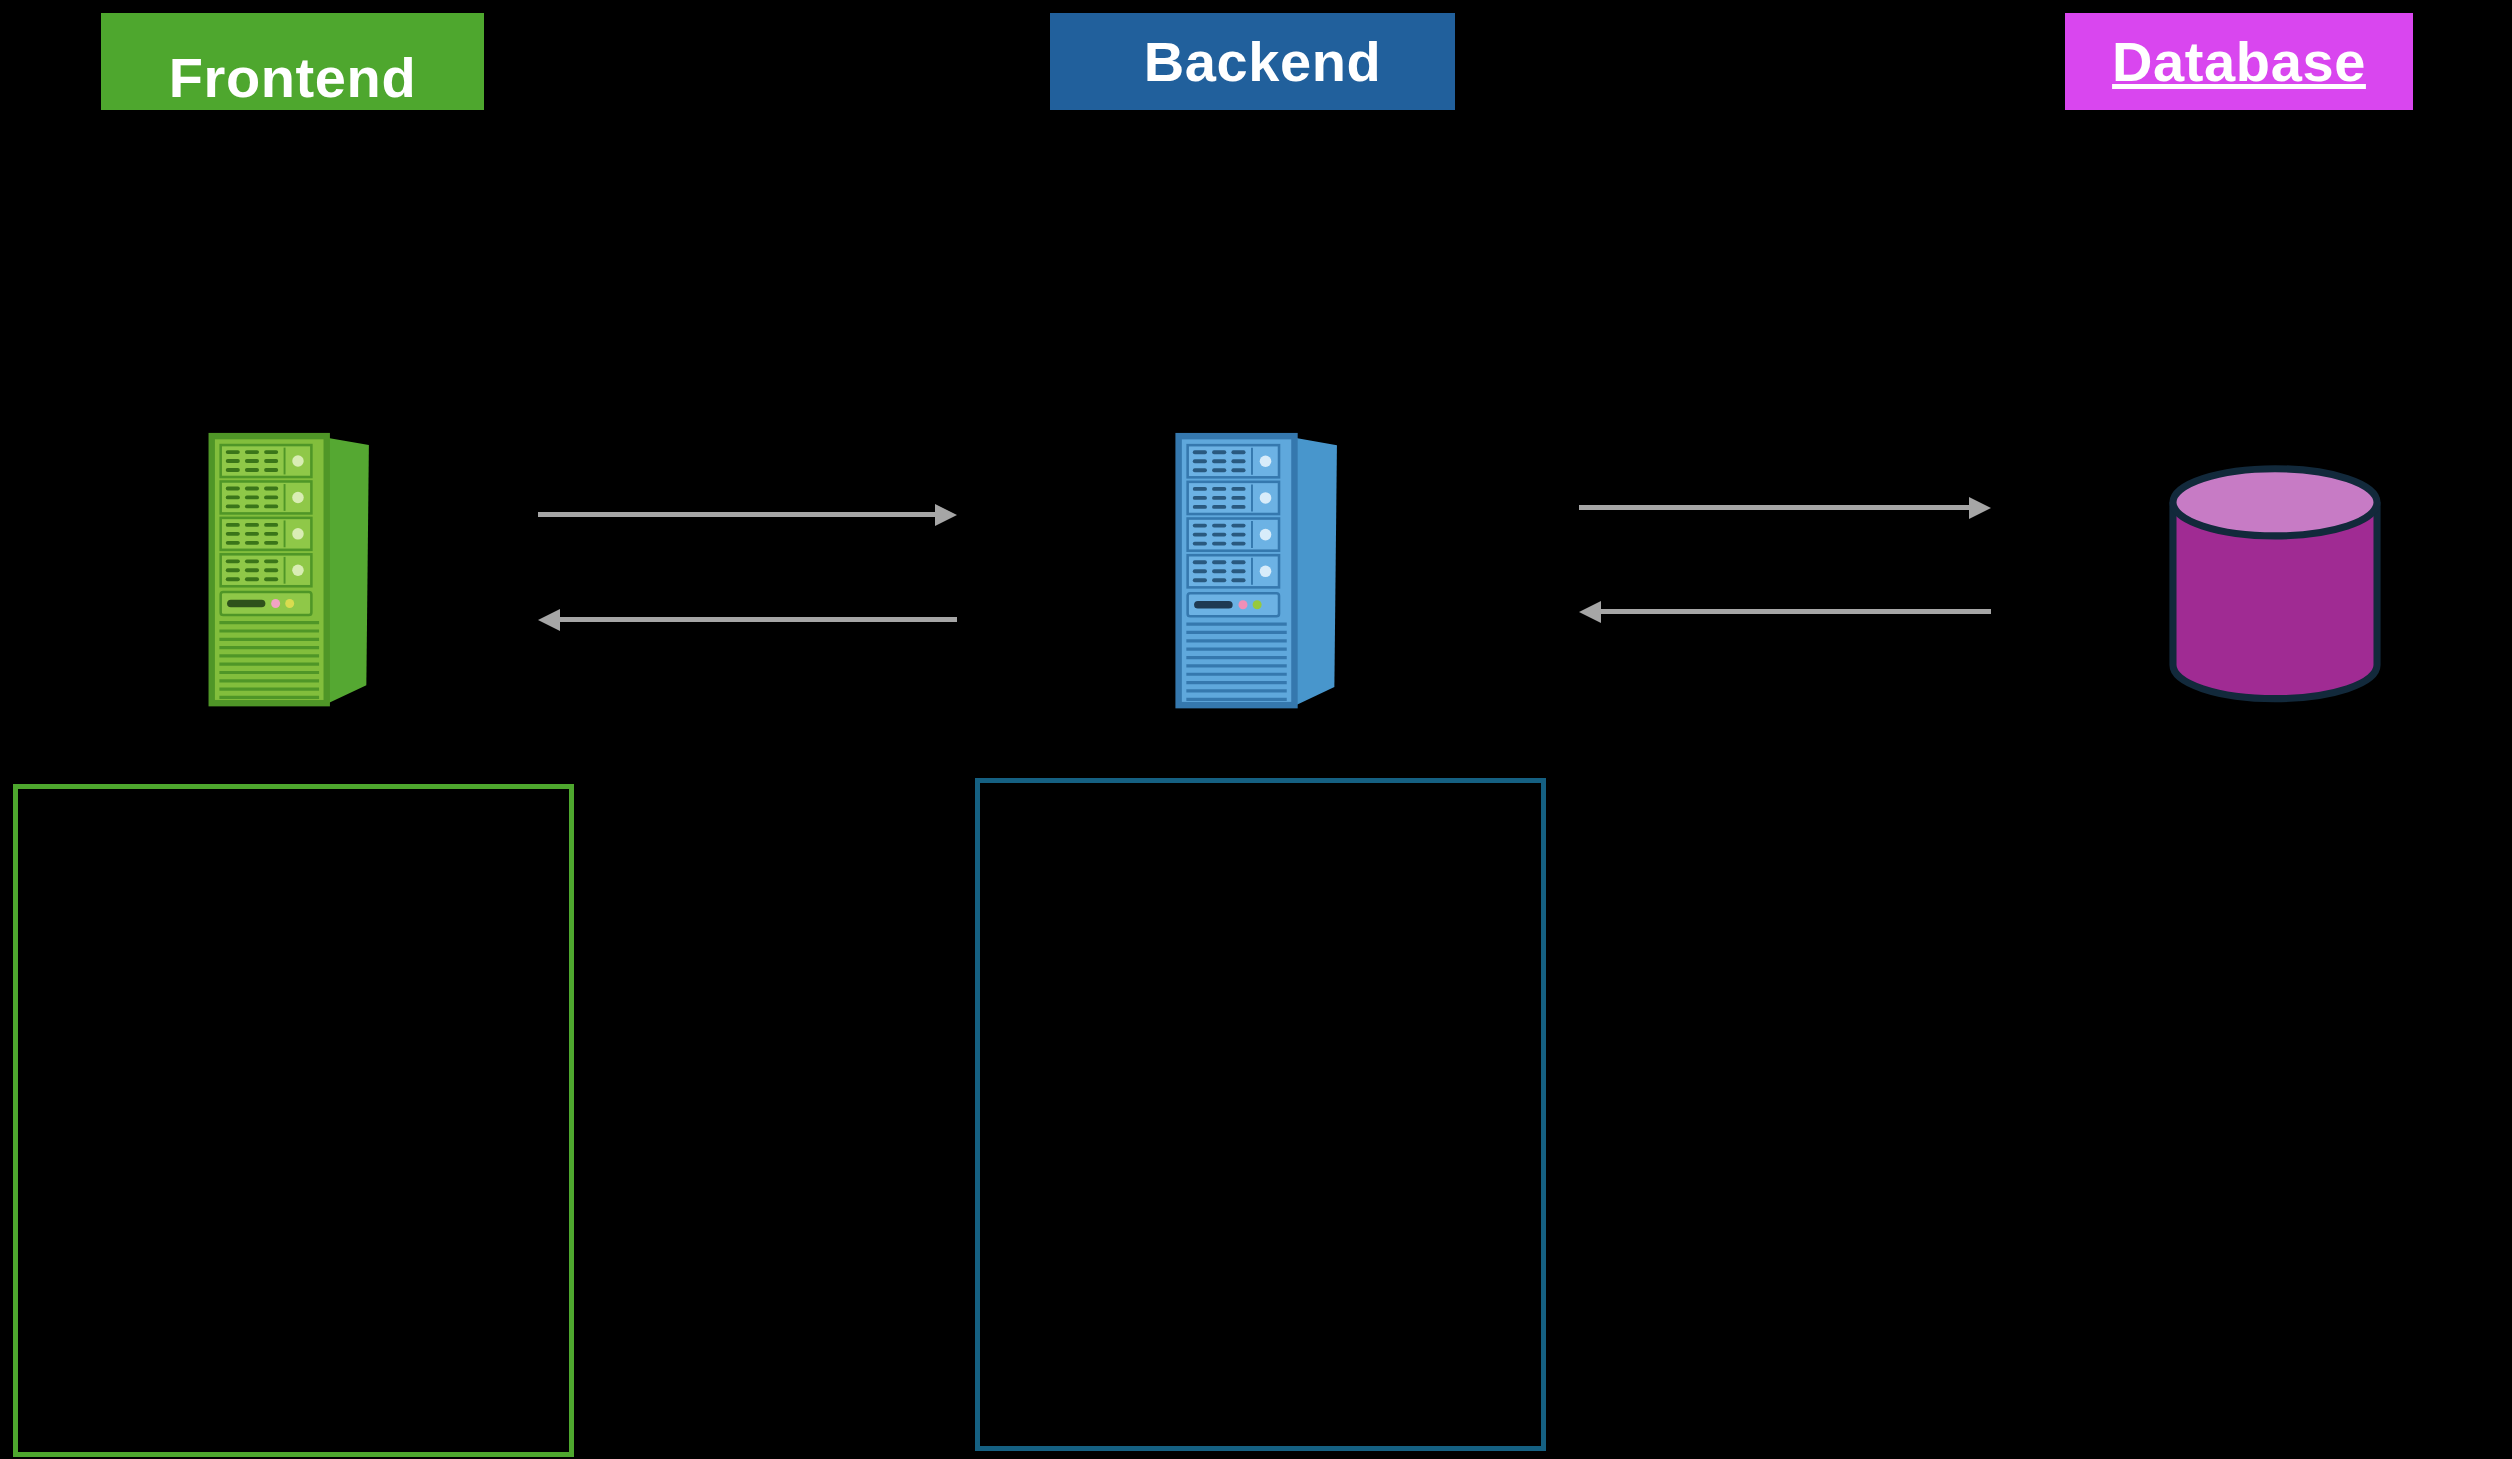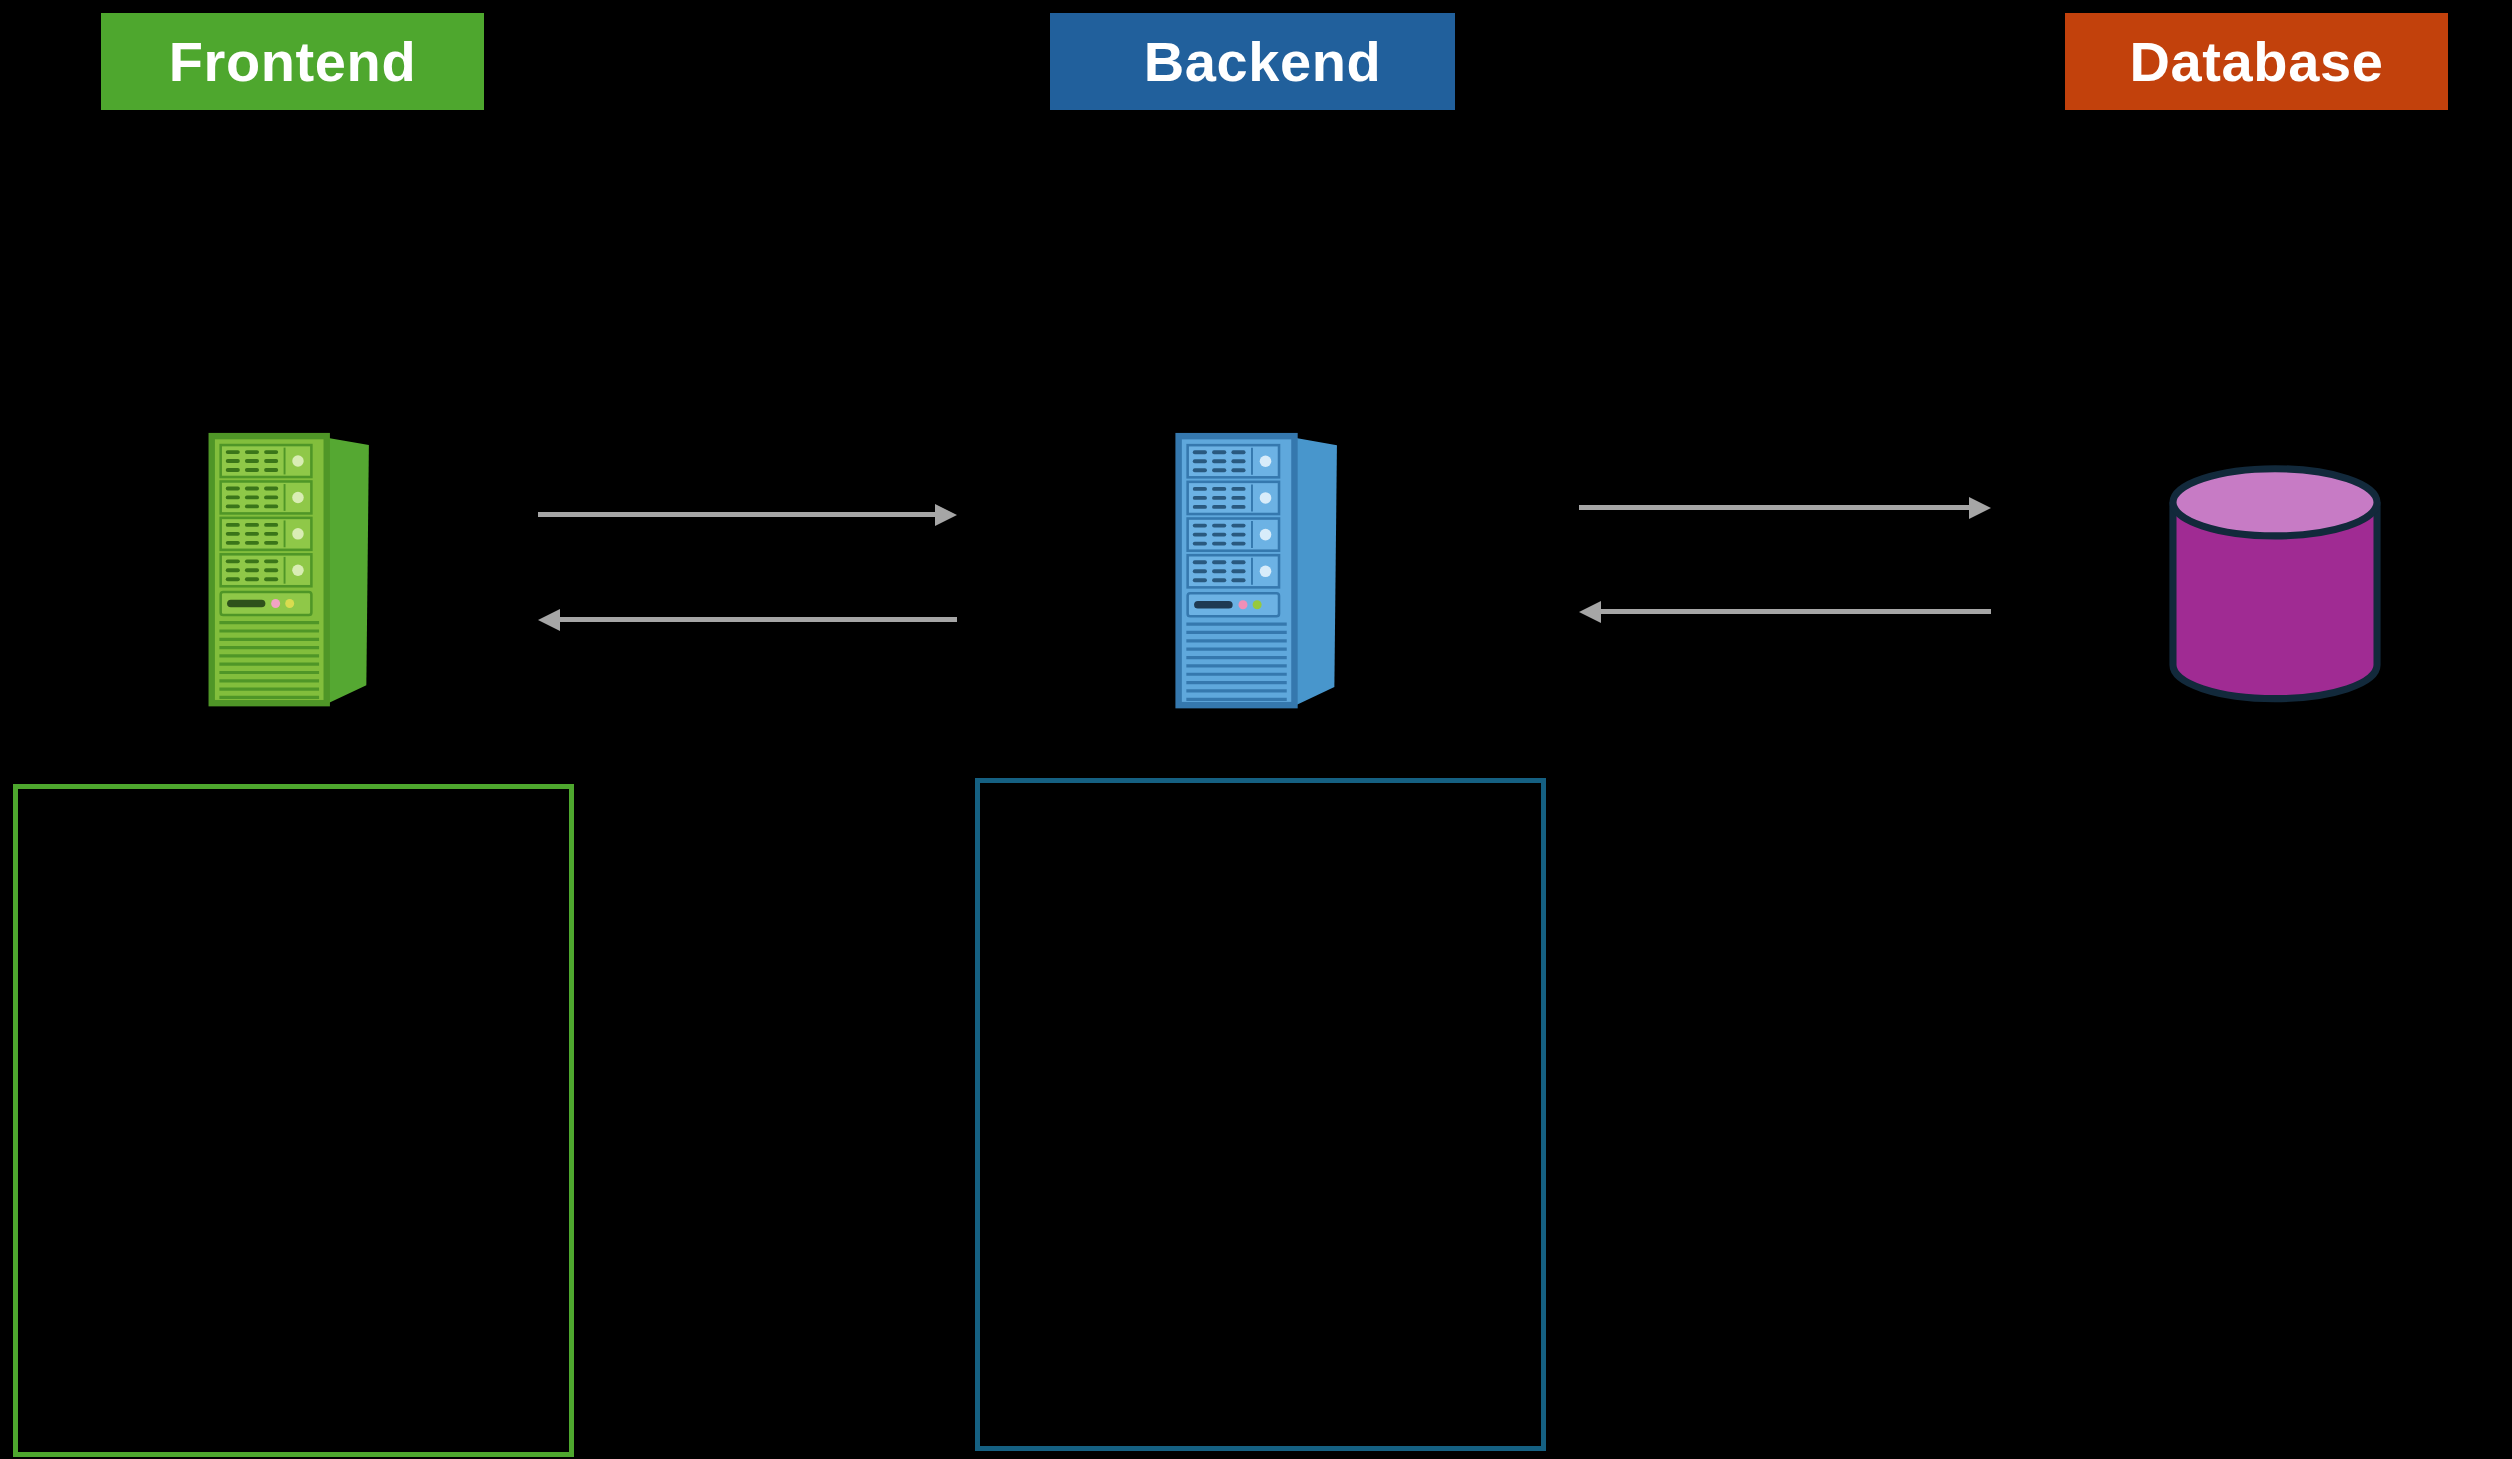--- a/index.html
+++ b/index.html
@@ -22,23 +22,23 @@
     top: 13px;
     height: 97px;
     display: flex;
     align-items: center;
     justify-content: center;
     color: #FFFFFF;
     font-size: 56px;
     font-weight: 700;
     letter-spacing: 0.6px;
   }
-  .tier-header.frontend { left: 101px;  width: 383px; background: #4EA72E; }
+  .tier-header.frontend { left: 101px;  width: 383px; background: #4EA72E; align-items: flex-end; }
   .tier-header.backend  { left: 1050px; width: 385px; background: #21609C; padding-left: 20px; }
-  .tier-header.database { left: 2065px; width: 383px; background: #c2410c; }
+  .tier-header.database { left: 2065px; width: 348px; background: #d946ef; text-decoration: underline; }
 
   
   .server {
     position: absolute;
   }
   .server.green { left: 206px;  top: 431px; width: 175px; height: 276px; }
   .server.blue  { left: 1173px; top: 431px; width: 176px; height: 278px; }
   .server svg { width: 100%; height: 100%; display: block; }
 
   .server.green {

